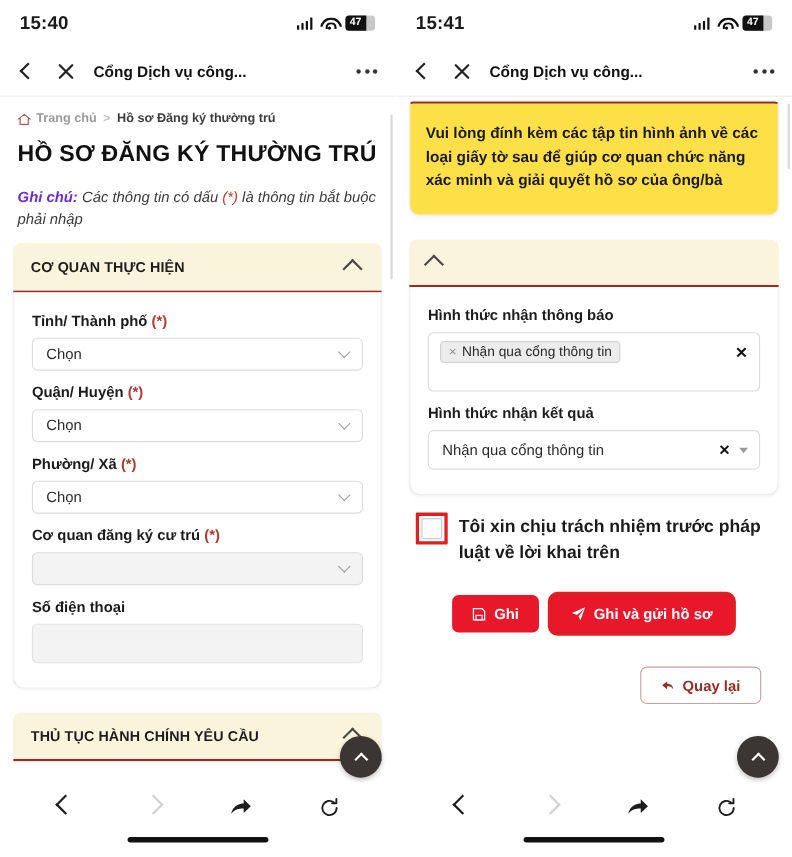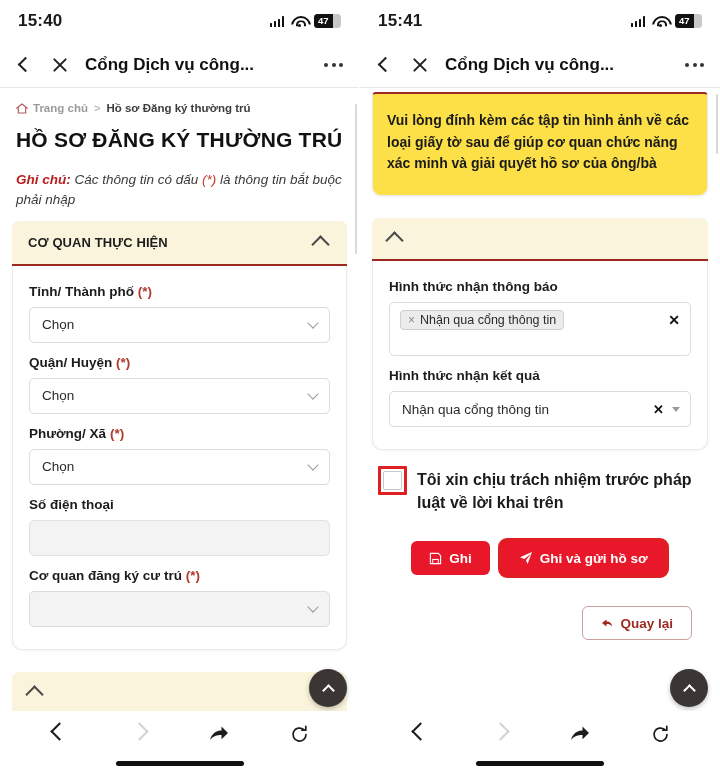--- a/index.html
+++ b/index.html
@@ -79,21 +79,21 @@
     margin-right: 20px; margin-left: 6px; flex: none;
   }
   .close-x { width: 18px; height: 18px; position: relative; flex:none; margin-right: 16px;}
   .close-x::before, .close-x::after {
     content:""; position:absolute; left:0; top:8px; width:18px; height:2px;
     background:#222; border-radius:1px;
   }
   .close-x::before { transform: rotate(45deg); }
   .close-x::after  { transform: rotate(-45deg); }
   .browser-title {
-    font-size: 17px; font-weight: bold; color: #111;
+    font-size: 14px; font-weight: bold; color: #111;
     white-space: nowrap; overflow: hidden;
   }
   .dots-menu {
     margin-left: auto; display:flex; gap:3.5px; align-items:center; padding-right:2px;
   }
   .dots-menu span { width: 4px; height: 4px; background:#333; border-radius:50%; display:block;}
 
   
   .page {
     position: absolute; top: 88px; bottom: 68px; left: 0; right: 0;
@@ -113,21 +113,21 @@
 
   h1.page-title {
     font-size: 21px; font-weight: bold; color: #111;
     letter-spacing: .2px; padding: 10px 4px 0 4px;
   }
 
   .note {
     padding: 18px 4px 12px 4px;
     font-size: 13.5px; font-style: italic; color: #3a3a3a; line-height: 1.45;
   }
-  .note b { font-weight: bold; font-style: italic; color:#b91c1c;}
+  .note b { font-weight: bold; font-style: italic; color:#6d28d9;}
   .req { color: #c0392b; font-style: italic; }
 
   
   .acc-header {
     background: #fbf4dc;
     border-bottom: 2.5px solid #9c2a22;
     border-radius: 7px 7px 0 0;
     padding: 13px 16px 12px 16px;
     display: flex; align-items: center; gap: 10px;
     box-shadow: 0 1px 1px rgba(0,0,0,.04);
@@ -150,21 +150,21 @@
   }
 
   .field { margin-bottom: 12px; }
   .field:last-child { margin-bottom: 0; }
   .field-label {
     font-size: 13.5px; font-weight: bold; color: #1c1c1c;
     margin-bottom: 8px; display:block;
   }
   .field-label .req { font-weight: bold; font-style: normal; color:#b03a2e; }
   .select-box {
-    height: 36px; border: 1px solid #dcdcdc; border-radius: 5px;
+    height: 30px; border: 1px solid #dcdcdc; border-radius: 5px;
     background: #fff; display:flex; align-items:center;
     padding: 0 12px; font-size: 13.5px; color: #2b2b2b;
   }
   .select-box.disabled { background: #f3f3f3; }
   .select-box .val { flex: 1; }
   .caret {
     width: 8px; height: 8px; flex:none;
     border-right: 1.6px solid #9a9a9a; border-bottom: 1.6px solid #9a9a9a;
     transform: rotate(45deg); margin-bottom: 3px;
   }
@@ -385,43 +385,44 @@
                 <span class="req">(*)</span>
               </span>
               <div class="select-box">
                 <span class="val">Chọn</span>
                 <span class="caret"></span>
               </div>
             </div>
 
             <div class="field">
               <span class="field-label">
-                <span>Số điện thoại</span>
-              </span>
-              <div class="input-box"></div>
-            </div>
-
-            <div class="field">
-              <span class="field-label">
                 <span>Cơ quan đăng ký cư trú</span>
                 <span class="req">(*)</span>
               </span>
               <div class="select-box disabled">
                 <span class="val"></span>
                 <span class="caret"></span>
               </div>
             </div>
 
+            <div class="field">
+              <span class="field-label">
+                <span>Số điện thoại</span>
+              </span>
+              <div class="input-box"></div>
+            </div>
+
           </div>
         </div>
 
         <div class="section-gap"></div>
 
         <div>
           <div class="acc-header">
+            <div class="acc-title">THỦ TỤC HÀNH CHÍNH YÊU CẦU</div>
             <div class="chev-up"></div>
           </div>
 
         </div>
 
       </div>
       <div class="scroll-hint" style="top:16px;height:150px;"></div>
     </div>
 
     <div class="fab">

